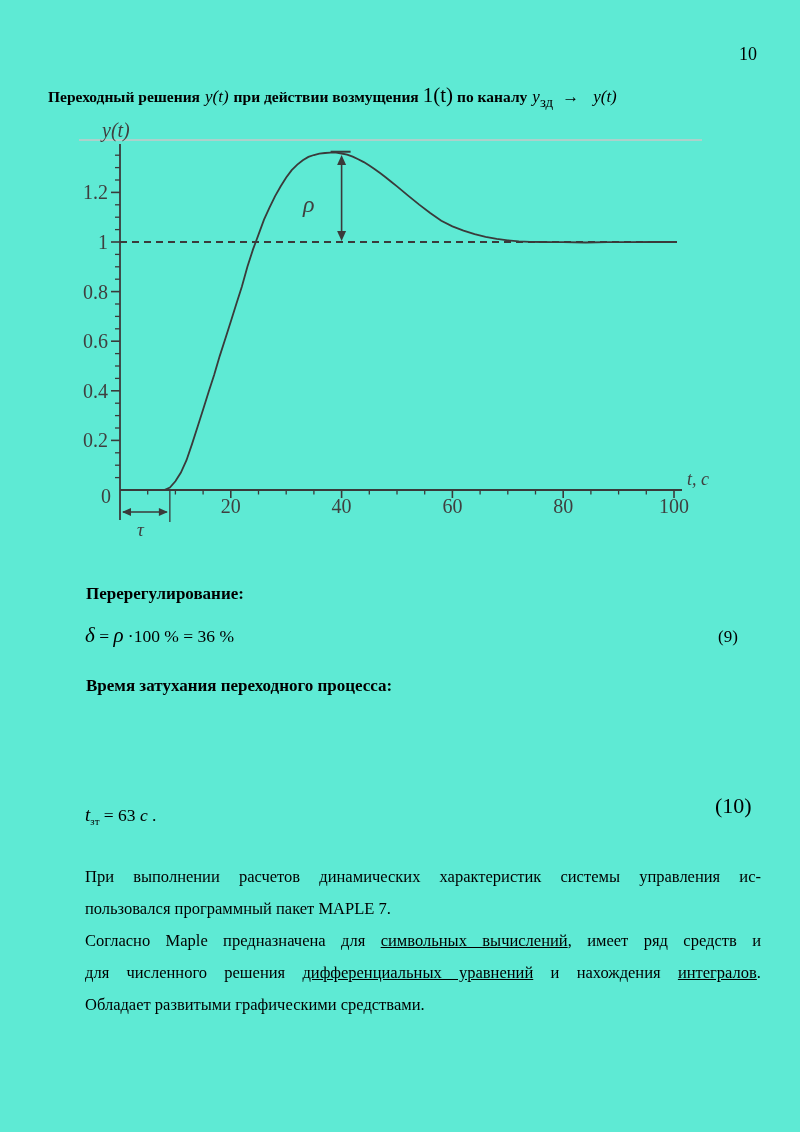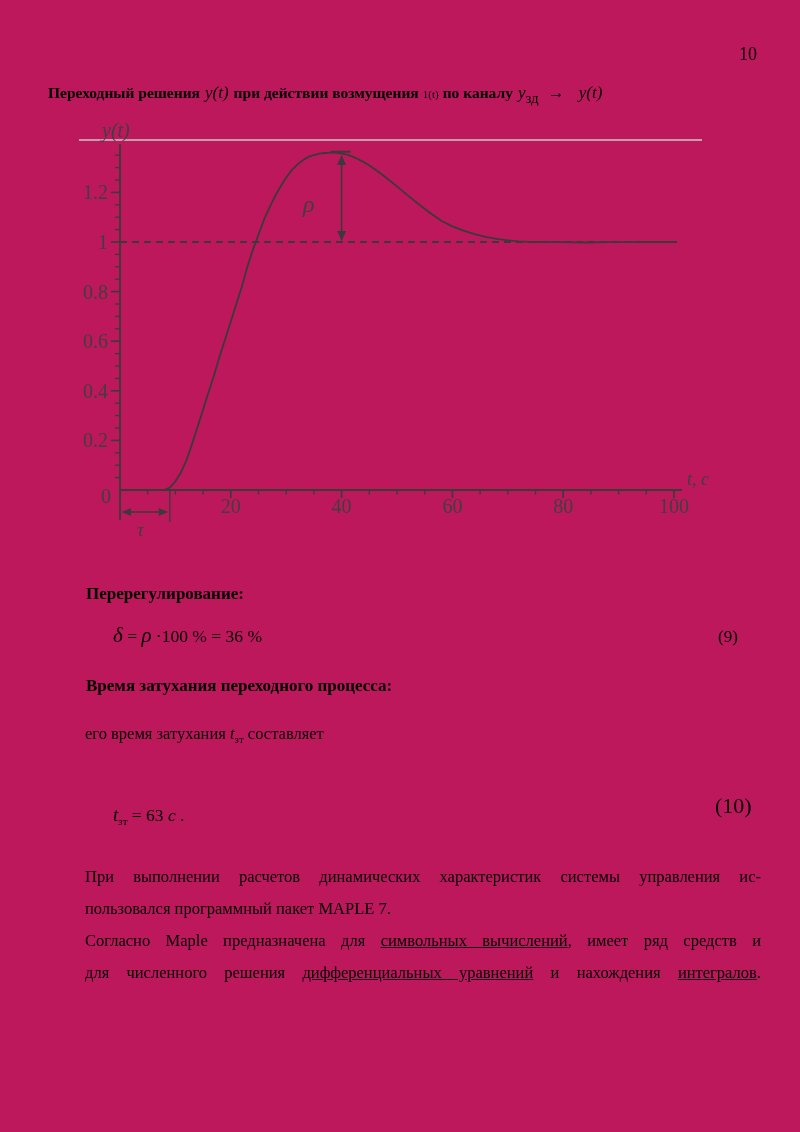--- a/index.html
+++ b/index.html
@@ -1,39 +1,39 @@
 <!DOCTYPE html>
 <html><head>
 <meta charset="utf-8">
 <style>
   html,body { margin:0; padding:0; background:#888; }
   #page {
     position: relative;
     width: 800px; height: 1132px;
-    background: #be185d;
+    background: #5eead4;
     font-family: "Liberation Serif", serif;
     color: #000;
     overflow: hidden;
     margin: 0 auto;
   }
   .abs { position: absolute; }
   #page-number { left: 739px; top: 44px; font-size: 18px; }
   #doc-header {
     left: 48px; top: 83px; width: 640px;
     font-size: 15.5px; font-weight: bold; white-space: nowrap;
   }
   #doc-header .math { font-weight: normal; font-style: italic; font-size: 17px; margin: 0 5px; }
-  #doc-header .math-plain { font-weight: normal; font-size: 11px; margin: 0 4px; }
+  #doc-header .math-plain { font-weight: normal; font-size: 21px; margin: 0 4px; }
   #doc-header .sub { font-size: 15px; vertical-align: -5px; font-style: normal; }
   #doc-header .arrow { font-weight: normal; font-size: 17px; margin: 0 9px; }
   #chart-wrap { left: 75px; top: 122px; width: 650px; height: 420px; }
   .sec-heading { font-size: 17px; font-weight: bold; }
   #overshoot-heading { left: 86px; top: 584px; }
   #decay-heading { left: 86px; top: 676px; }
-  .formula { font-size: 17.5px; margin-left: 28px; }
+  .formula { font-size: 17.5px; }
   .formula .greek { font-style: italic; font-size: 21px; }
   .formula .ital { font-style: italic; }
   .formula .sub { font-size: 11px; vertical-align: -4px; }
   #formula9 { left: 85px; top: 623px; }
   #eq-tag-9 { left: 718px; top: 627px; font-size: 17px; }
   #formula10 { left: 85px; top: 804px; }
   #eq-tag-10 { left: 715px; top: 793px; font-size: 22px; }
   .body-par { left: 85px; width: 676px; font-size: 16.5px; line-height: 32px; text-align: justify; }
   #para1 { top: 717px; line-height: 33px; }
   .jline { text-align: justify; text-align-last: justify; }
@@ -137,30 +137,29 @@
 
   <div class="abs sec-heading" id="overshoot-heading">Перерегулирование:</div>
 
   <div class="abs formula" id="formula9"><span class="greek">δ</span><span> = </span><span class="greek">ρ</span><span> ·100 % = 36 %</span>
   </div>
   <div class="abs" id="eq-tag-9">(9)</div>
 
   <div class="abs sec-heading" id="decay-heading">Время затухания переходного процесса:</div>
 
   <div class="abs body-par" id="para1">
-    <div class="lline"><span>его время затухания </span><span class="ital-t">t</span><span class="sub-small">зт</span><span> составляет</span>
-    </div>
   </div>
 
   <div class="abs" id="eq-tag-10">(10)</div>
   <div class="abs formula" id="formula10"><span class="ital" style="font-size:19px">t</span><span class="sub">зт</span><span> = 63 </span><span class="ital">с</span><span> .</span>
   </div>
 
   <div class="abs body-par" id="para2">
     <div class="jline">При выполнении расчетов динамических характеристик системы управления ис-</div>
     <div class="lline">пользовался программный пакет MAPLE 7.</div>
     <div class="jline"><span>Согласно Maple предназначена для </span><span class="uline">символьных вычислений</span><span>, имеет ряд средств и</span>
     </div>
     <div class="jline"><span>для численного решения </span><span class="uline">дифференциальных уравнений</span><span> и нахождения </span><span class="uline">интегралов</span><span>.</span>
     </div>
+    <div class="lline">Обладает развитыми графическими средствами.</div>
   </div>
 
 </div>
 
 </body></html>

